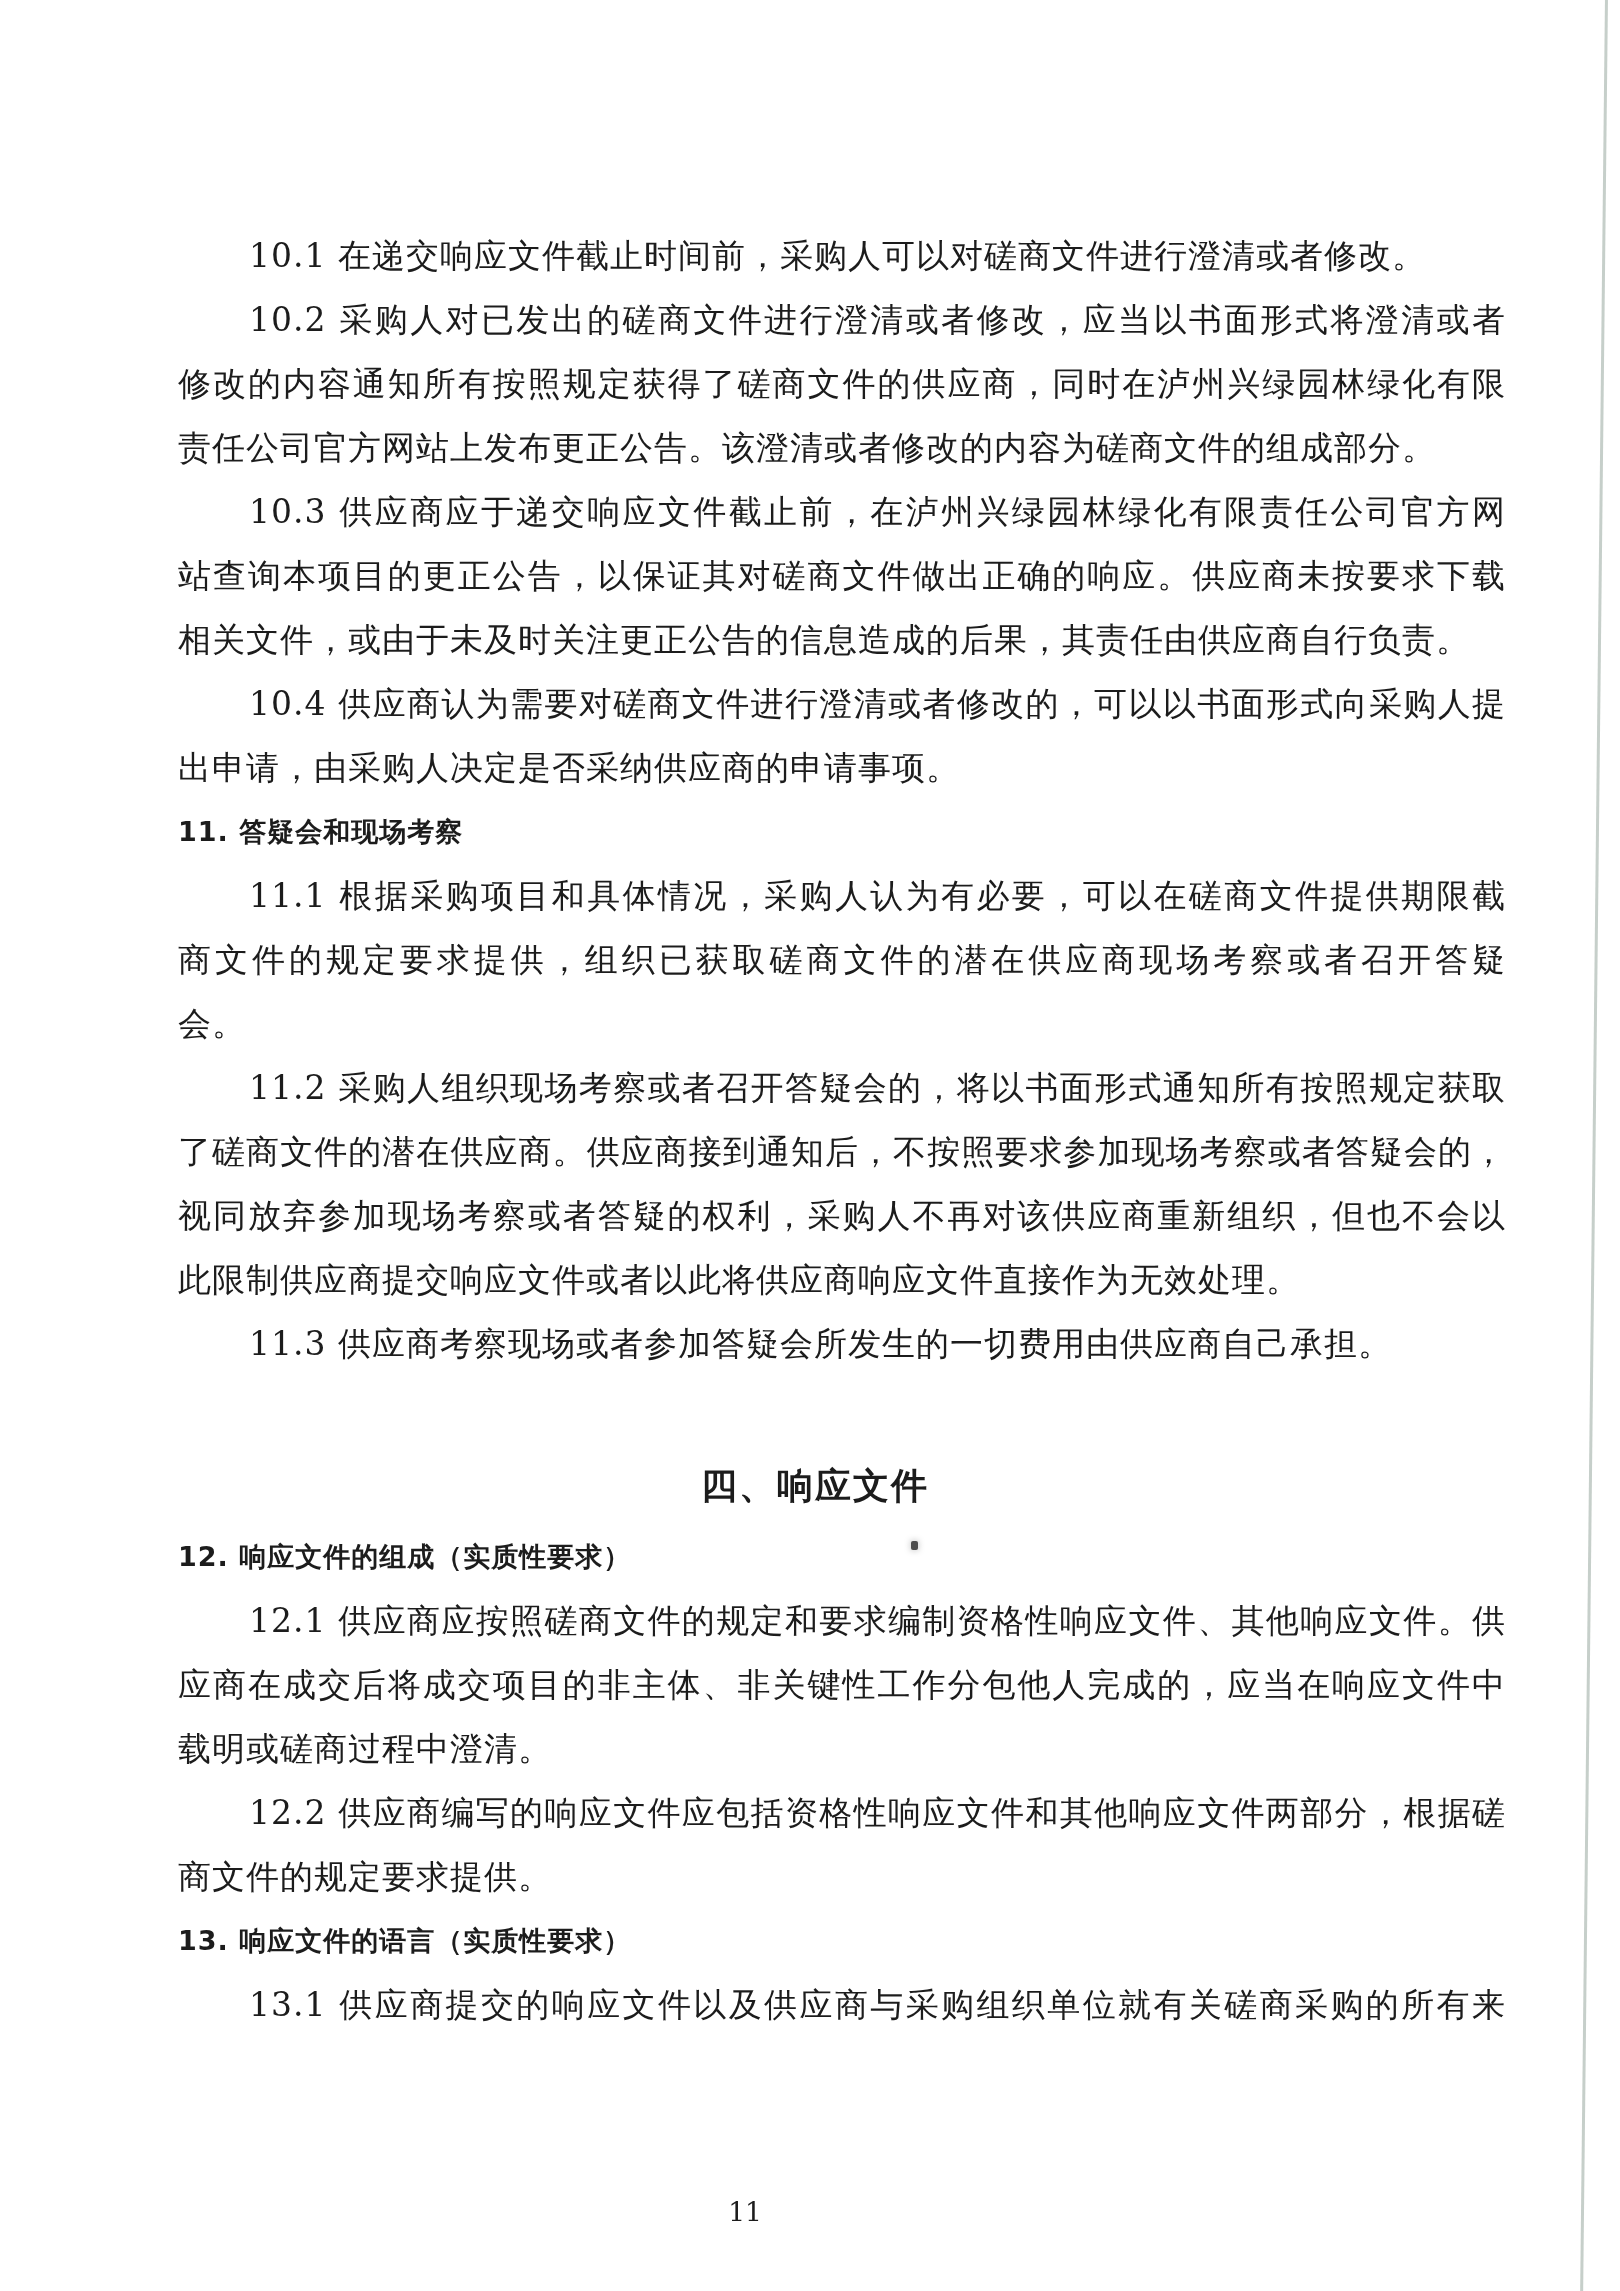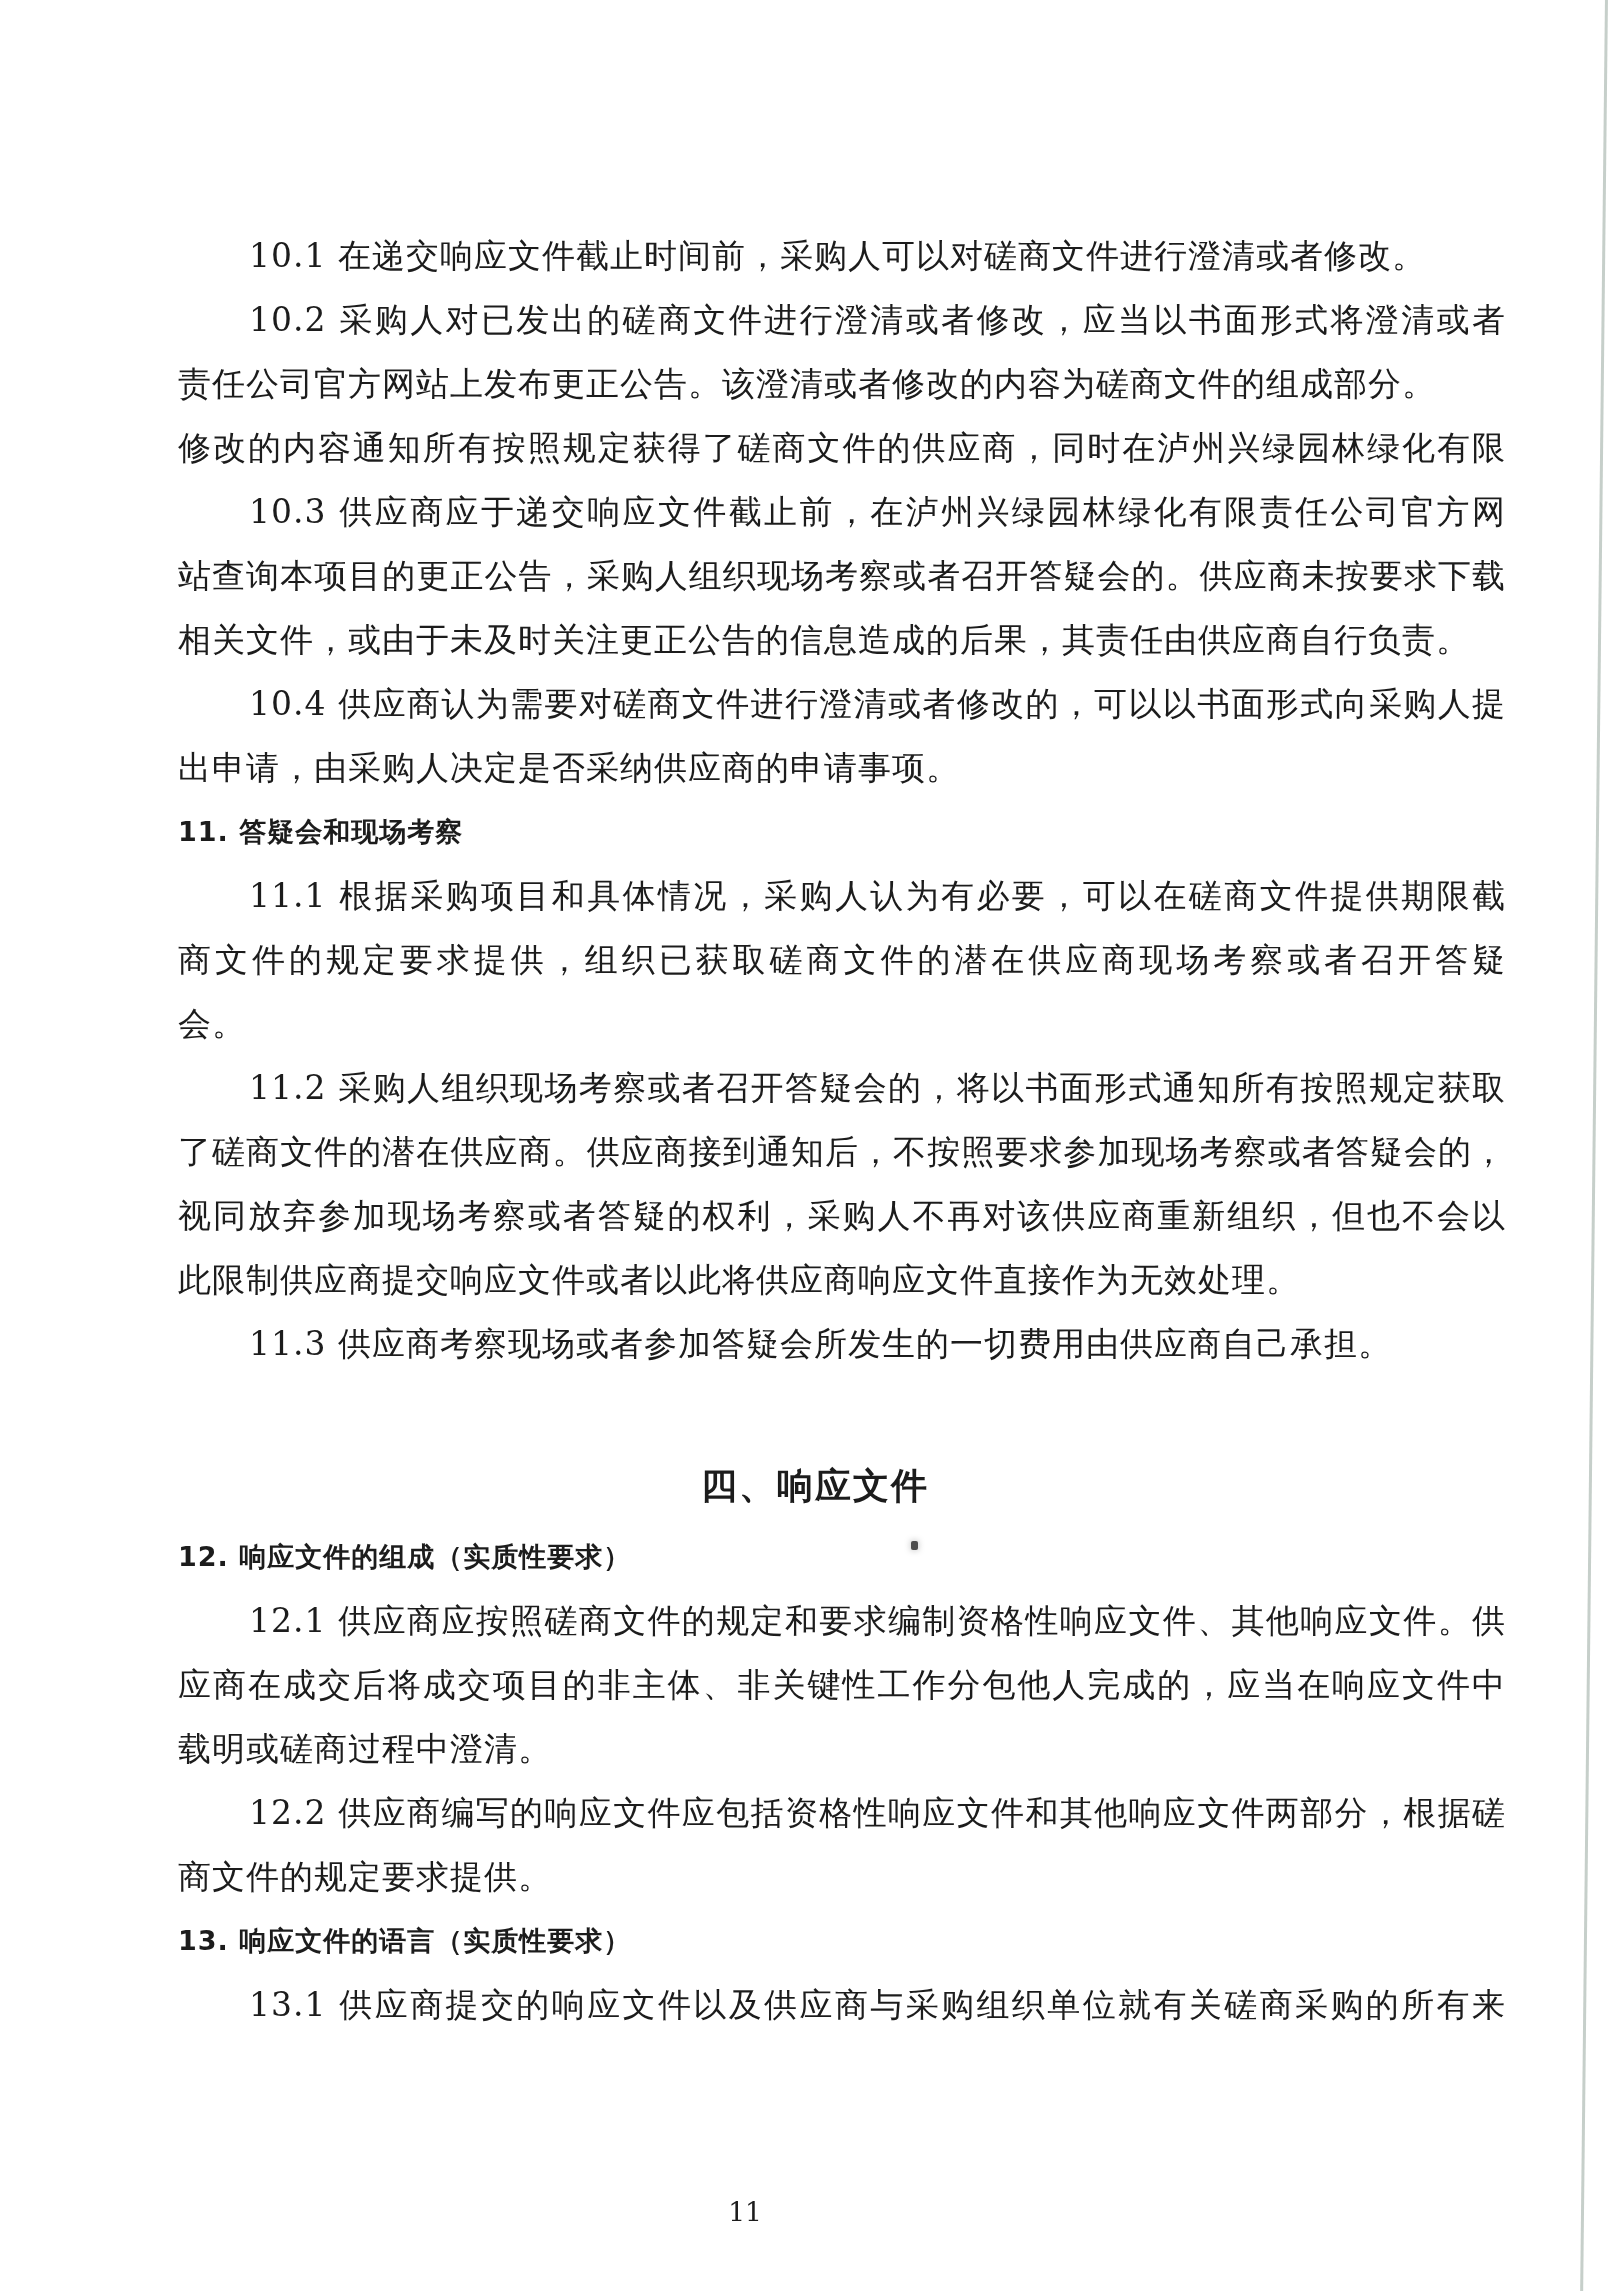--- a/index.html
+++ b/index.html
@@ -77,24 +77,24 @@
   }
 </style>
 </head>
 <body>
 
 <div class="page" style="color: rgb(28, 28, 28); background: rgb(255, 255, 255);">
   <div class="scan-line" style="background: rgb(198, 207, 202);"></div>
   <div class="content" id="doc-content">
       <div class="line indent">10.1 在递交响应文件截止时间前，采购人可以对磋商文件进行澄清或者修改。</div>
       <div class="line indent fill">10.2 采购人对已发出的磋商文件进行澄清或者修改，应当以书面形式将澄清或者</div>
+      <div class="line fill">修改的内容通知所有按照规定获得了磋商文件的供应商，同时在泸州兴绿园林绿化有限</div>
       <div class="line">责任公司官方网站上发布更正公告。该澄清或者修改的内容为磋商文件的组成部分。</div>
-      <div class="line fill">修改的内容通知所有按照规定获得了磋商文件的供应商，同时在泸州兴绿园林绿化有限</div>
       <div class="line indent fill">10.3 供应商应于递交响应文件截止前，在泸州兴绿园林绿化有限责任公司官方网</div>
-      <div class="line fill">站查询本项目的更正公告，采购人组织现场考察或者召开答疑会的。供应商未按要求下载</div>
+      <div class="line fill">站查询本项目的更正公告，以保证其对磋商文件做出正确的响应。供应商未按要求下载</div>
       <div class="line">相关文件，或由于未及时关注更正公告的信息造成的后果，其责任由供应商自行负责。</div>
       <div class="line indent fill">10.4 供应商认为需要对磋商文件进行澄清或者修改的，可以以书面形式向采购人提</div>
       <div class="line">出申请，由采购人决定是否采纳供应商的申请事项。</div>
       <div class="heading">11.  答疑会和现场考察</div>
       <div class="line indent fill">11.1 根据采购项目和具体情况，采购人认为有必要，可以在磋商文件提供期限截</div>
       <div class="line fill">商文件的规定要求提供，组织已获取磋商文件的潜在供应商现场考察或者召开答疑</div>
       <div class="line">会。</div>
       <div class="line indent fill">11.2 采购人组织现场考察或者召开答疑会的，将以书面形式通知所有按照规定获取</div>
       <div class="line fill">了磋商文件的潜在供应商。供应商接到通知后，不按照要求参加现场考察或者答疑会的，</div>
       <div class="line fill">视同放弃参加现场考察或者答疑的权利，采购人不再对该供应商重新组织，但也不会以</div>

